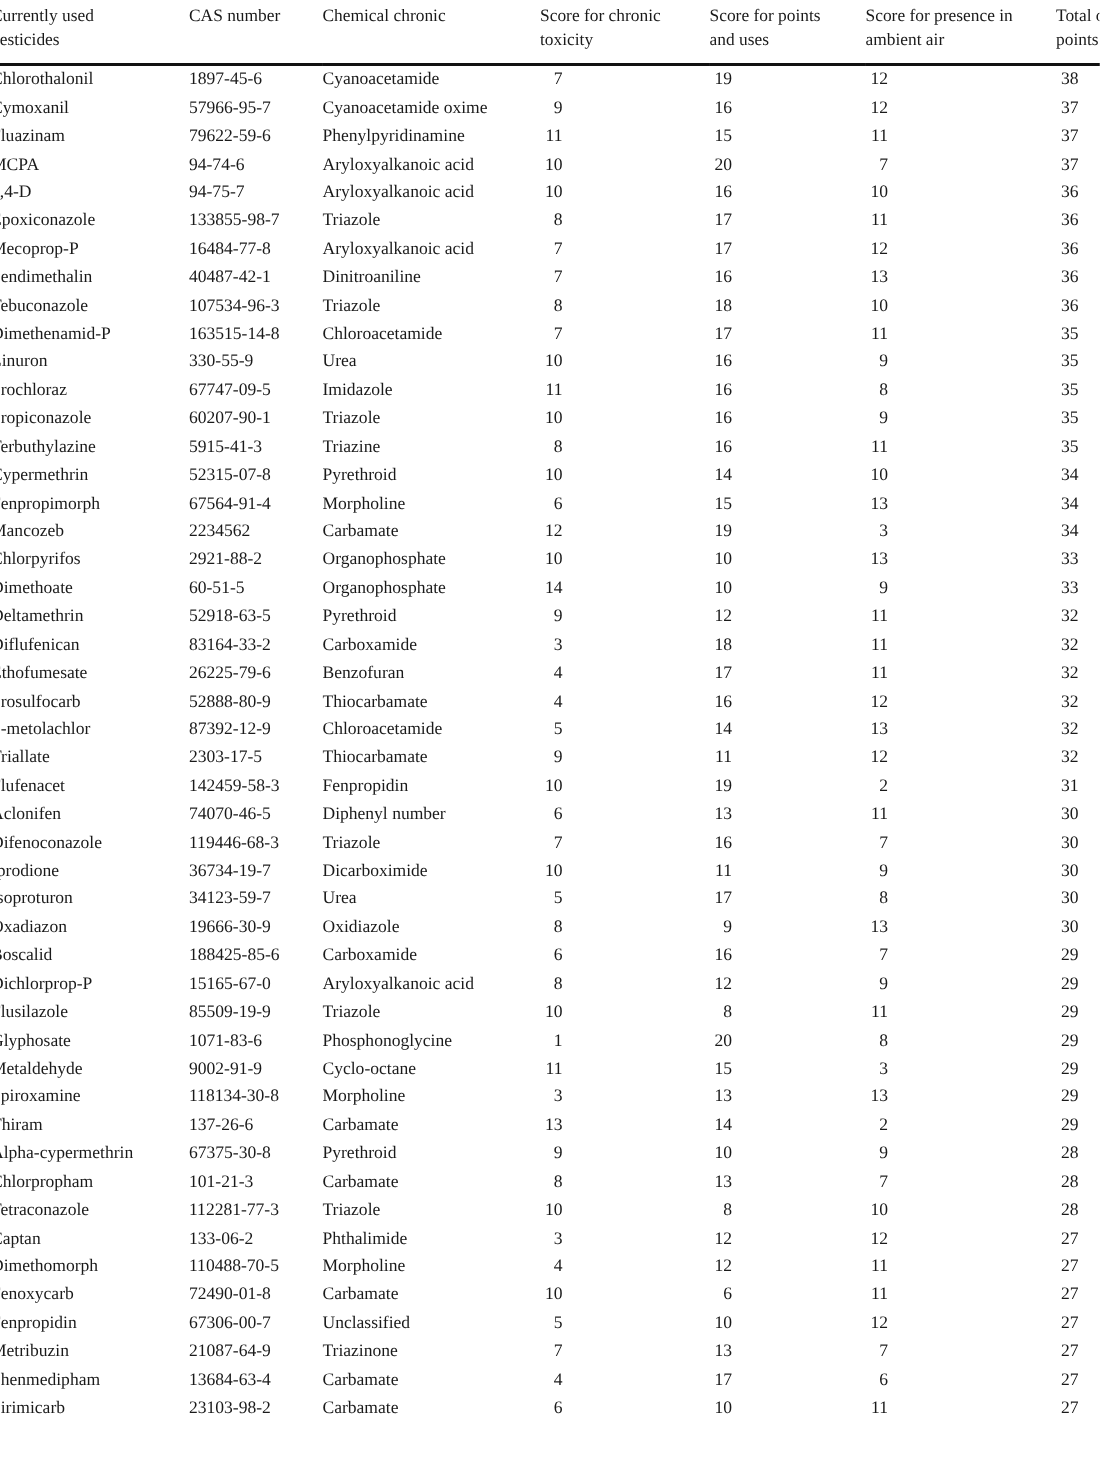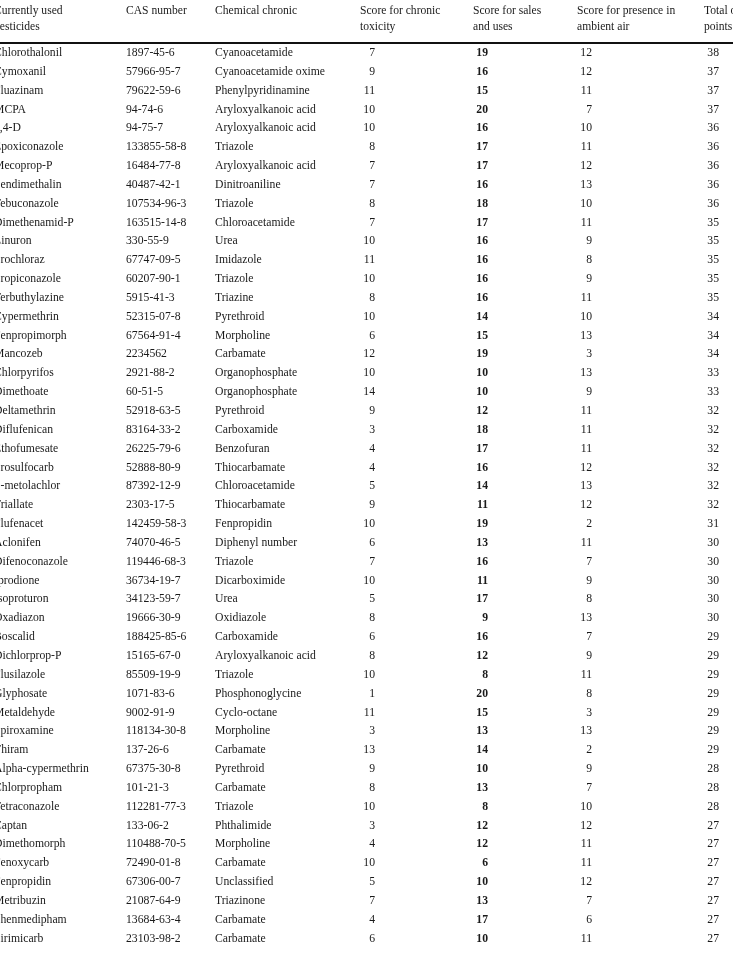--- a/index.html
+++ b/index.html
@@ -64,21 +64,21 @@
   
   .col-name      { width: 132px; }
   .col-cas       { width: 89px;  }
   .col-family    { width: 145px; }
   .col-chronic   { width: 113px; }
   .col-sales     { width: 104px; }
   .col-air       { width: 127px; }
   .col-total     { width: 50px;  }
 
   td.num-chronic { text-align: left; padding-left: 22px; }
-  td.num-sales   { text-align: left; padding-left: 12px; font-weight: bold; }
+  td.num-sales   { text-align: left; padding-left: 12px; }
   td.num-air     { text-align: left; padding-left: 11px; }
   td.num-total   { text-align: left; padding-left: 16px; }
 
   
   td.num-chronic > span,
   td.num-sales > span,
   td.num-air > span,
   td.num-total > span {
     display: inline-block;
     width: 15px;
@@ -115,21 +115,21 @@
             <div>CAS number</div>
           </th>
           <th class="h-family">
             <div>Chemical chronic</div>
           </th>
           <th class="h-chronic">
             <div>Score for chronic</div>
             <div>toxicity</div>
           </th>
           <th class="h-sales">
-            <div>Score for sales</div>
+            <div>Score for points</div>
             <div>and uses</div>
           </th>
           <th class="h-air">
             <div>Score for presence in</div>
             <div>ambient air</div>
           </th>
           <th class="h-total">
             <div>Total o</div>
             <div>points</div>
           </th>
@@ -176,21 +176,21 @@
             <td>2,4-D</td>
             <td>94-75-7</td>
             <td>Aryloxyalkanoic acid</td>
             <td class="num-chronic"><span>10</span></td>
             <td class="num-sales"><span>16</span></td>
             <td class="num-air"><span>10</span></td>
             <td class="num-total"><span>36</span></td>
           </tr>
           <tr>
             <td>Epoxiconazole</td>
-            <td>133855-58-8</td>
+            <td>133855-98-7</td>
             <td>Triazole</td>
             <td class="num-chronic"><span>8</span></td>
             <td class="num-sales"><span>17</span></td>
             <td class="num-air"><span>11</span></td>
             <td class="num-total"><span>36</span></td>
           </tr>
           <tr>
             <td>Mecoprop-P</td>
             <td>16484-77-8</td>
             <td>Aryloxyalkanoic acid</td>

